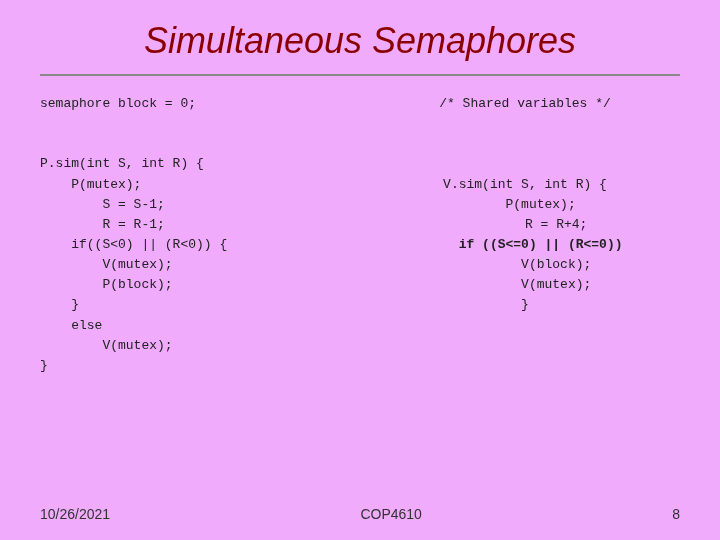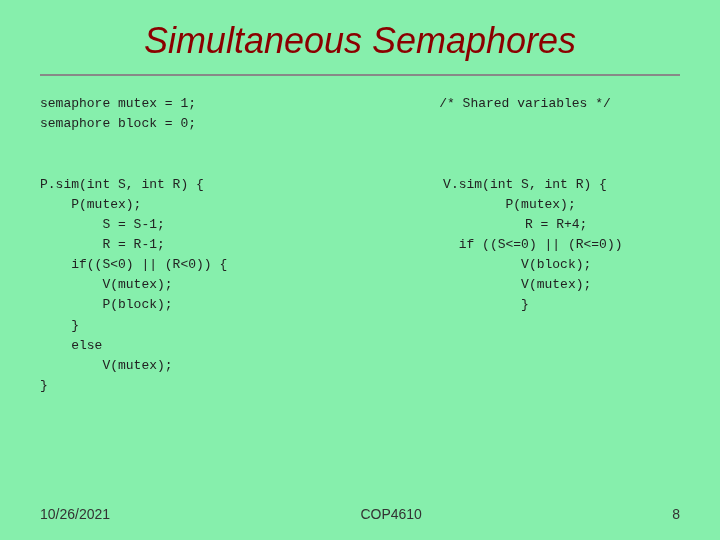--- a/index.html
+++ b/index.html
@@ -9,21 +9,21 @@
       height: 540px;
       background: #ffffff;
       font-family: Arial, sans-serif;
       overflow: hidden;
       position: relative;
     }
 
     .slide {
       width: 720px;
       height: 540px;
-      background: #86efac;
+      background: #f0abfc;
       position: relative;
       padding: 0 40px;
     }
 
     .title {
       font-size: 36px;
       color: #8B0000;
       font-style: italic;
       font-weight: normal;
       text-align: center;
@@ -57,21 +57,21 @@
       width: 50%;
       padding-left: 10px;
       text-align: center;
     }
 
     .code-line {
       white-space: pre;
     }
 
     .highlight {
-      font-weight: normal;
+      font-weight: bold;
     }
 
     .footer {
       position: absolute;
       bottom: 18px;
       left: 0;
       width: 720px;
       display: flex;
       flex-direction: row;
       justify-content: space-between;
@@ -85,21 +85,20 @@
 <body>
 
 <div class="slide">
   <h1 class="title">Simultaneous Semaphores</h1>
   <hr class="divider">
 
   <div class="code-area">
 
     <div class="code-left">
 
-      <div class="code-line">semaphore mutex = 1;</div>
       <div class="code-line">semaphore block = 0;</div>
       <div class="code-line">&nbsp;</div>
       <div class="code-line">&nbsp;</div>
 
       <div class="code-line">P.sim(int S, int R) {</div>
       <div class="code-line">    P(mutex);</div>
       <div class="code-line">        S = S-1;</div>
       <div class="code-line">        R = R-1;</div>
       <div class="code-line">    if((S&lt;0) || (R&lt;0)) {</div>
       <div class="code-line">        V(mutex);</div>

